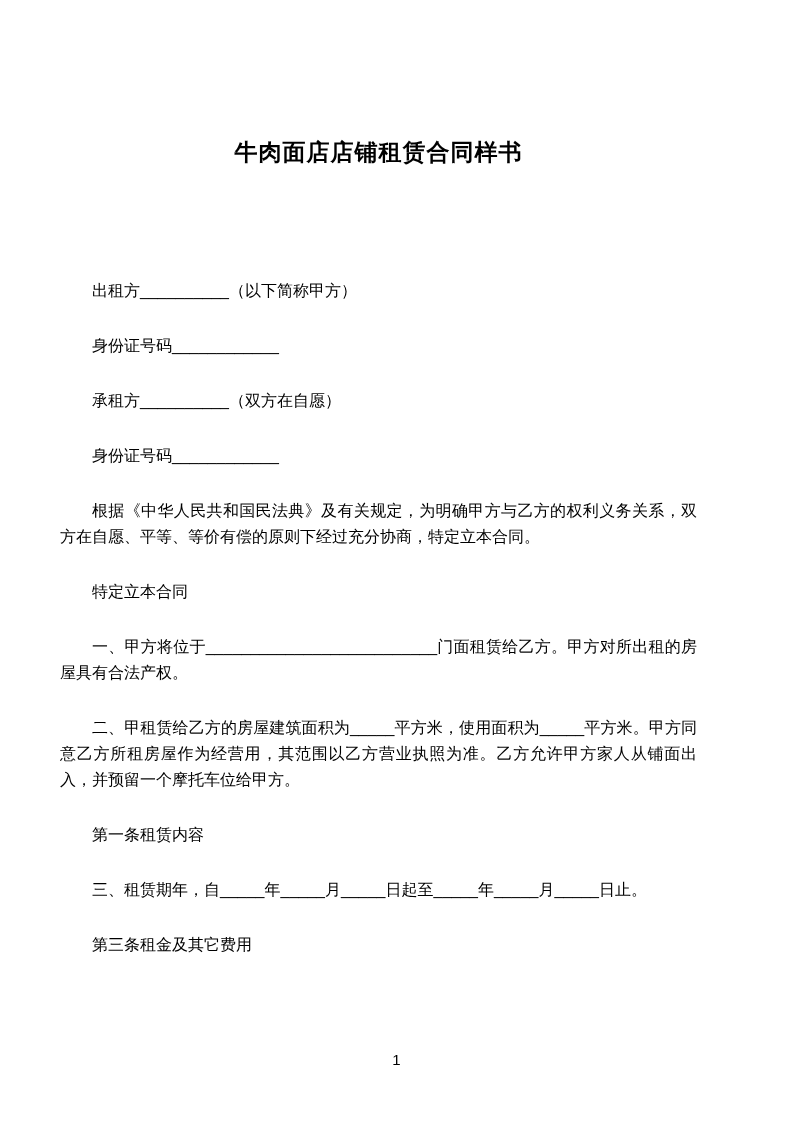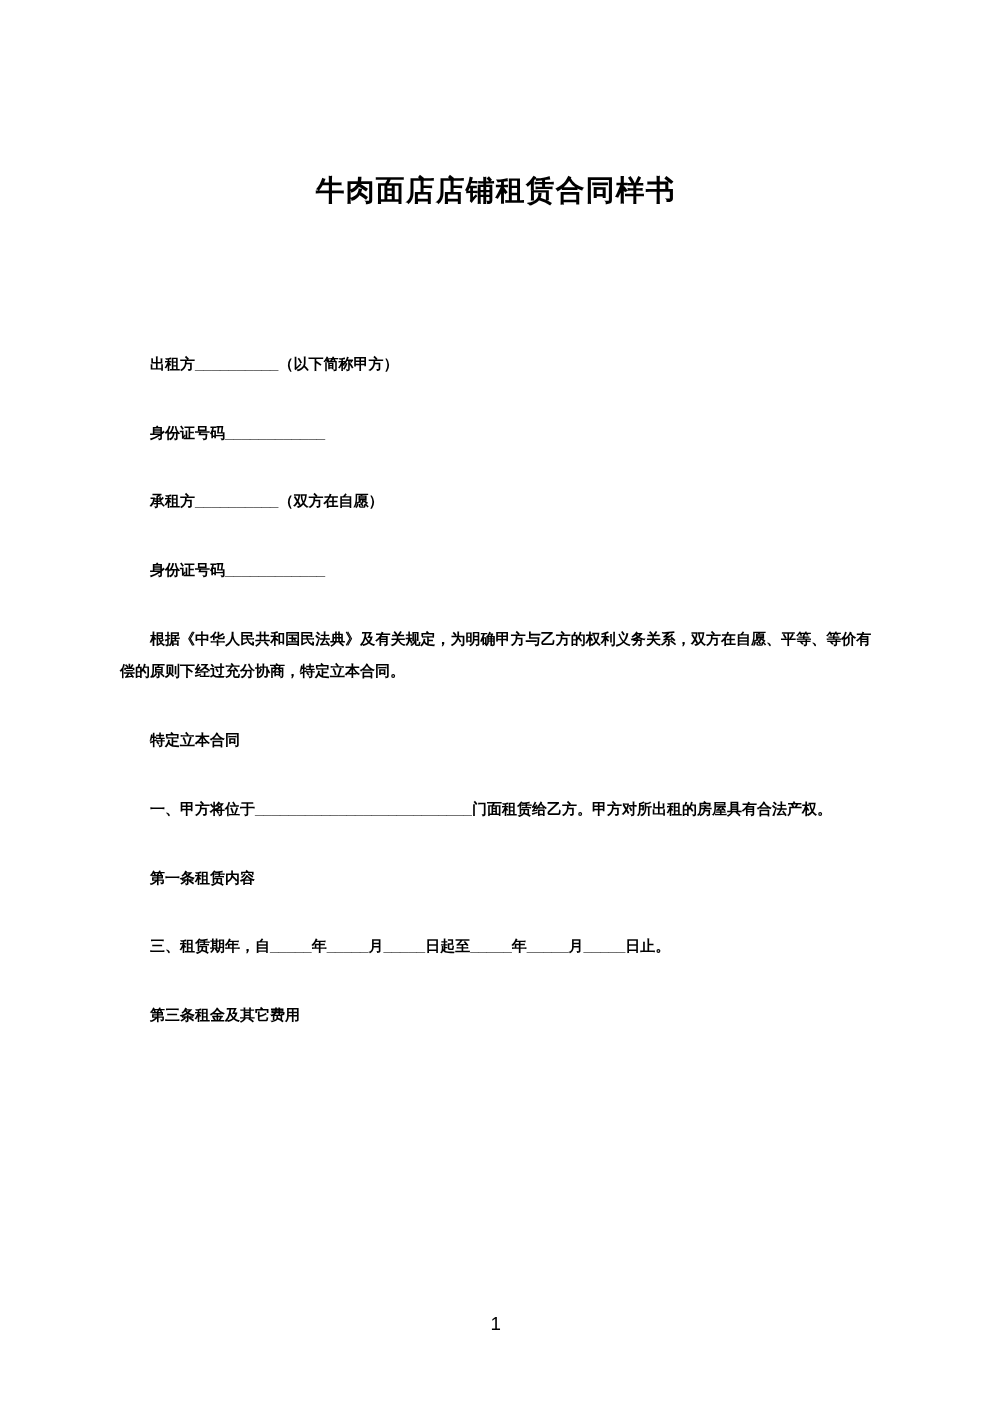--- a/index.html
+++ b/index.html
@@ -16,33 +16,33 @@
     overflow: hidden;
   }
   .page {
     position: absolute;
     left: 0;
     top: 0;
     width: 793px;
     height: 1122px;
     background: #ffffff;
     box-sizing: border-box;
-    padding: 136px 96px 0 96px;
+    padding: 136px 96px 0 60px;
   }
   .doc-title {
     font-size: 23px;
     font-weight: bold;
     text-align: center;
     line-height: 32px;
     margin: 0 0 110px 0;
     letter-spacing: 1px;
   }
   .para {
-    font-size: 12px;
-    font-weight: bold;
+    font-size: 16px;
+    font-weight: normal;
     line-height: 26px;
     text-align: justify;
     text-indent: 2em;
     margin: 0 0 29px 0;
     word-break: break-all;
   }
   .page-number {
     position: absolute;
     left: 0;
     top: 1050px;
@@ -67,20 +67,21 @@
   <div class="para">承租方__________（双方在自愿）</div>
 
   <div class="para">身份证号码____________</div>
 
   <div class="para">根据《中华人民共和国民法典》及有关规定，为明确甲方与乙方的权利义务关系，双方在自愿、平等、等价有偿的原则下经过充分协商，特定立本合同。</div>
 
   <div class="para">特定立本合同</div>
 
   <div class="para">一、甲方将位于__________________________门面租赁给乙方。甲方对所出租的房屋具有合法产权。</div>
 
+  <div class="para">二、甲租赁给乙方的房屋建筑面积为_____平方米，使用面积为_____平方米。甲方同意乙方所租房屋作为经营用，其范围以乙方营业执照为准。乙方允许甲方家人从铺面出入，并预留一个摩托车位给甲方。</div>
 
   <div class="para">第一条租赁内容</div>
 
   <div class="para">三、租赁期年，自_____年_____月_____日起至_____年_____月_____日止。</div>
 
   <div class="para">第三条租金及其它费用</div>
 
 
 </div>
 

